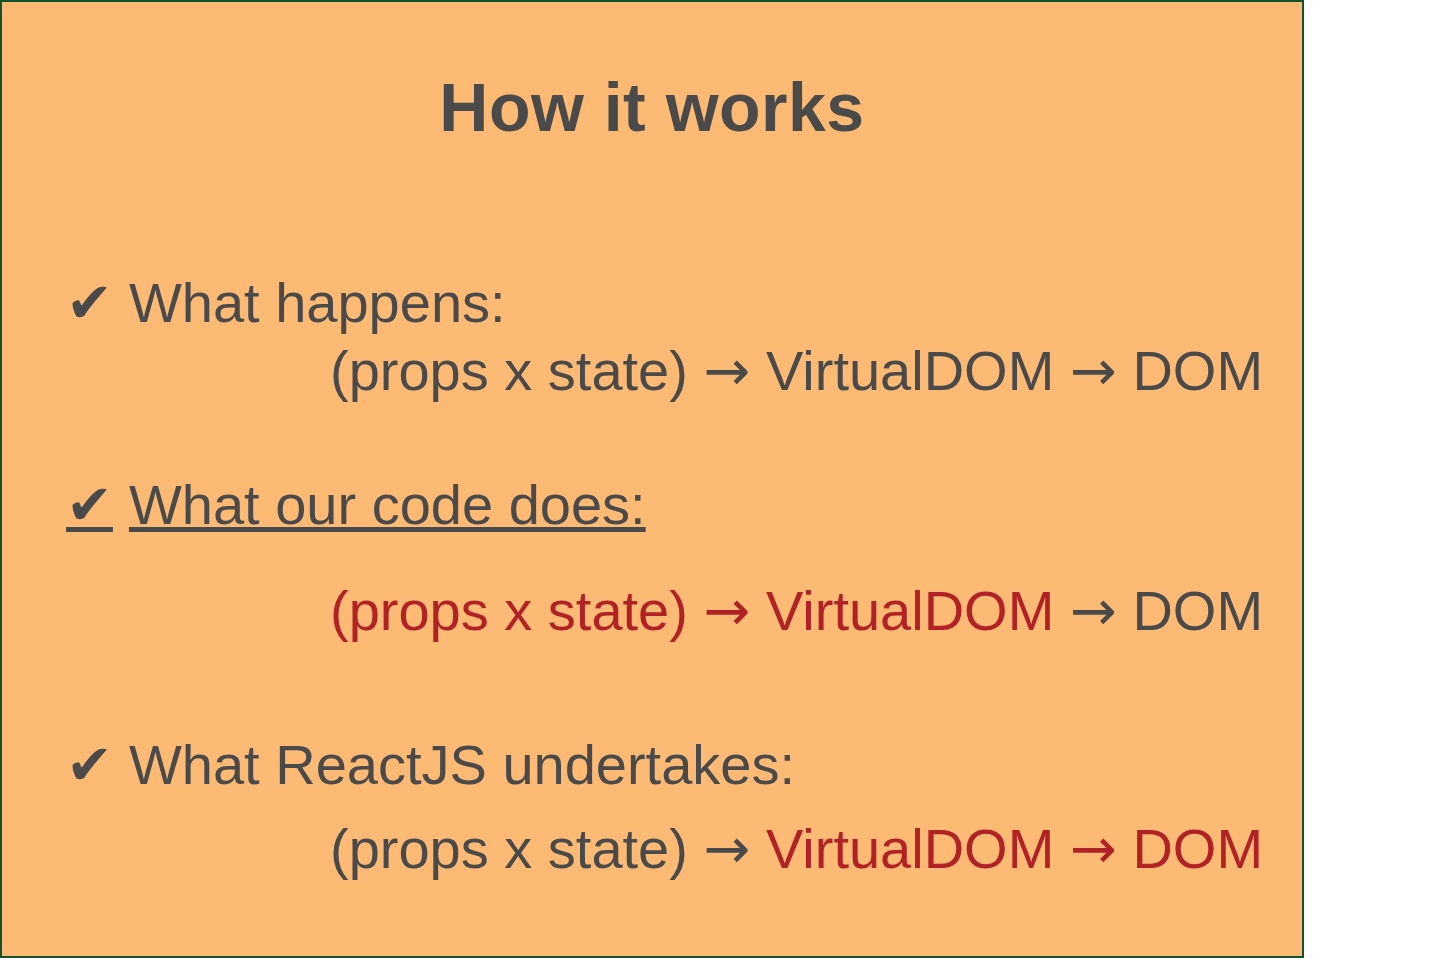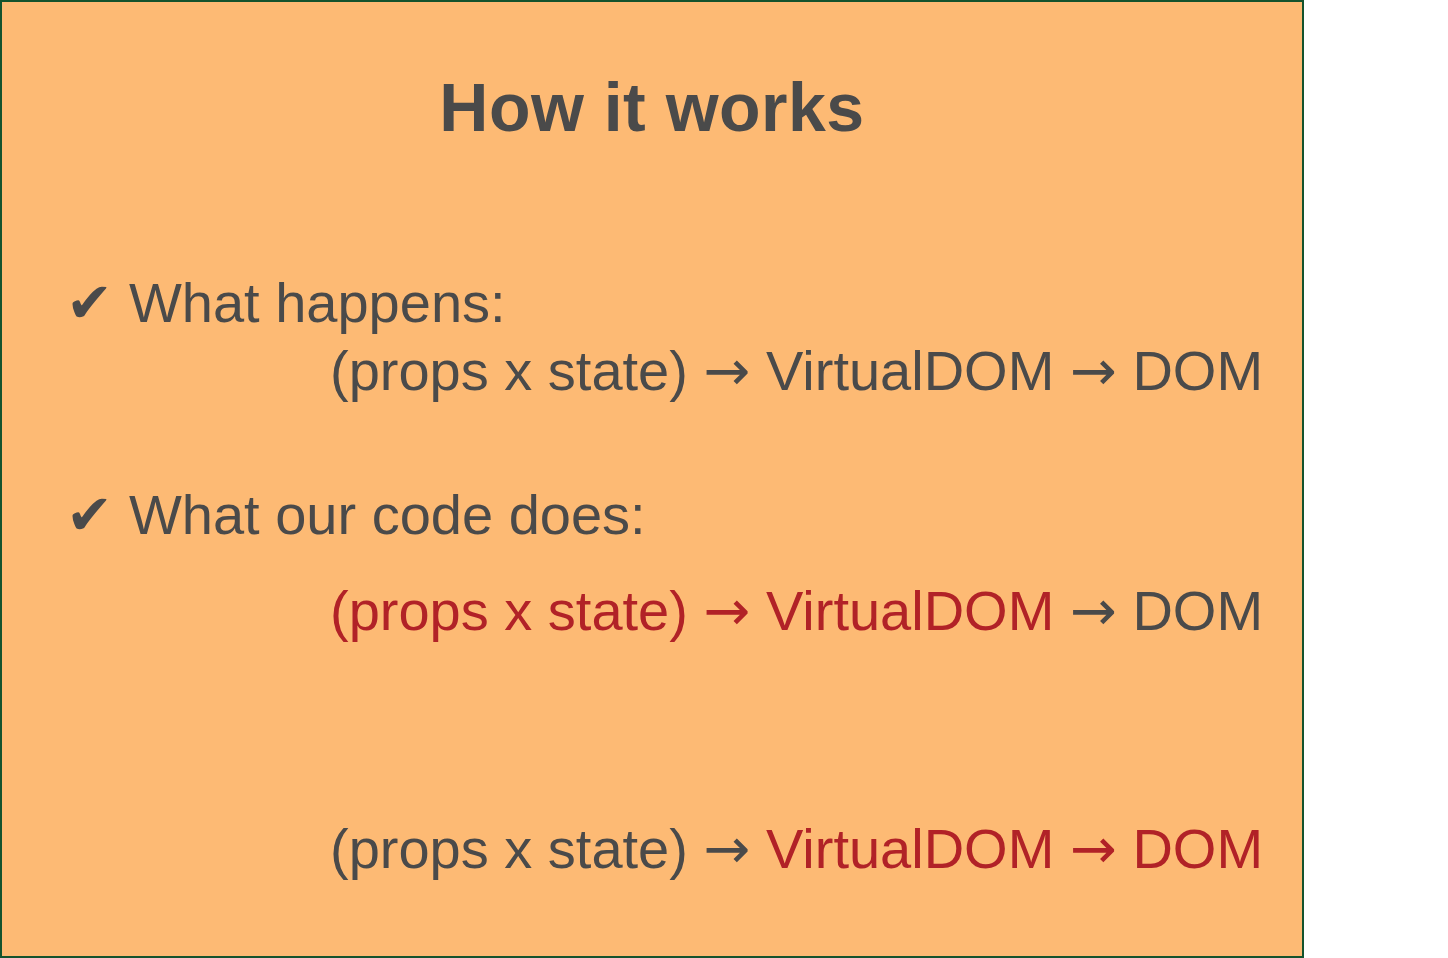--- a/index.html
+++ b/index.html
@@ -37,21 +37,21 @@
     font-size: 56px;
     white-space: nowrap;
   }
   .check {
     font-family: "DejaVu Sans", sans-serif;
     margin-right: 16px;
   }
   .arrow { font-family: "DejaVu Sans", sans-serif; }
   .h1 { top: 260px; margin-top: 8px; }
   .f1 { top: 336px; }
-  .h2 { top: 480px; }
+  .h2 { top: 470px; text-decoration: underline; }
   .f2 { top: 576px; }
   .h3 { top: 730px; }
   .f3 { top: 814px; }
 </style>
 </head>
 <body>
 
 <div class="slide">
 
   <div class="title">How it works</div>
@@ -71,20 +71,23 @@
     <span class="check">✔</span><span>What our code does:</span>
   </div>
   <div class="formula f2">
     <span style="color: rgb(177, 34, 39);">(props x state)</span>
     <span class="arrow" style="color: rgb(177, 34, 39);">→</span>
     <span style="color: rgb(177, 34, 39);">VirtualDOM</span>
     <span class="arrow" style="color: rgb(74, 74, 74);">→</span>
     <span style="color: rgb(74, 74, 74);">DOM</span>
   </div>
 
+  <div class="heading h3">
+    <span class="check">✔</span><span>What ReactJS undertakes:</span>
+  </div>
   <div class="formula f3">
     <span style="color: rgb(74, 74, 74);">(props x state)</span>
     <span class="arrow" style="color: rgb(74, 74, 74);">→</span>
     <span style="color: rgb(177, 34, 39);">VirtualDOM</span>
     <span class="arrow" style="color: rgb(177, 34, 39);">→</span>
     <span style="color: rgb(177, 34, 39);">DOM</span>
   </div>
 
 </div>
 

